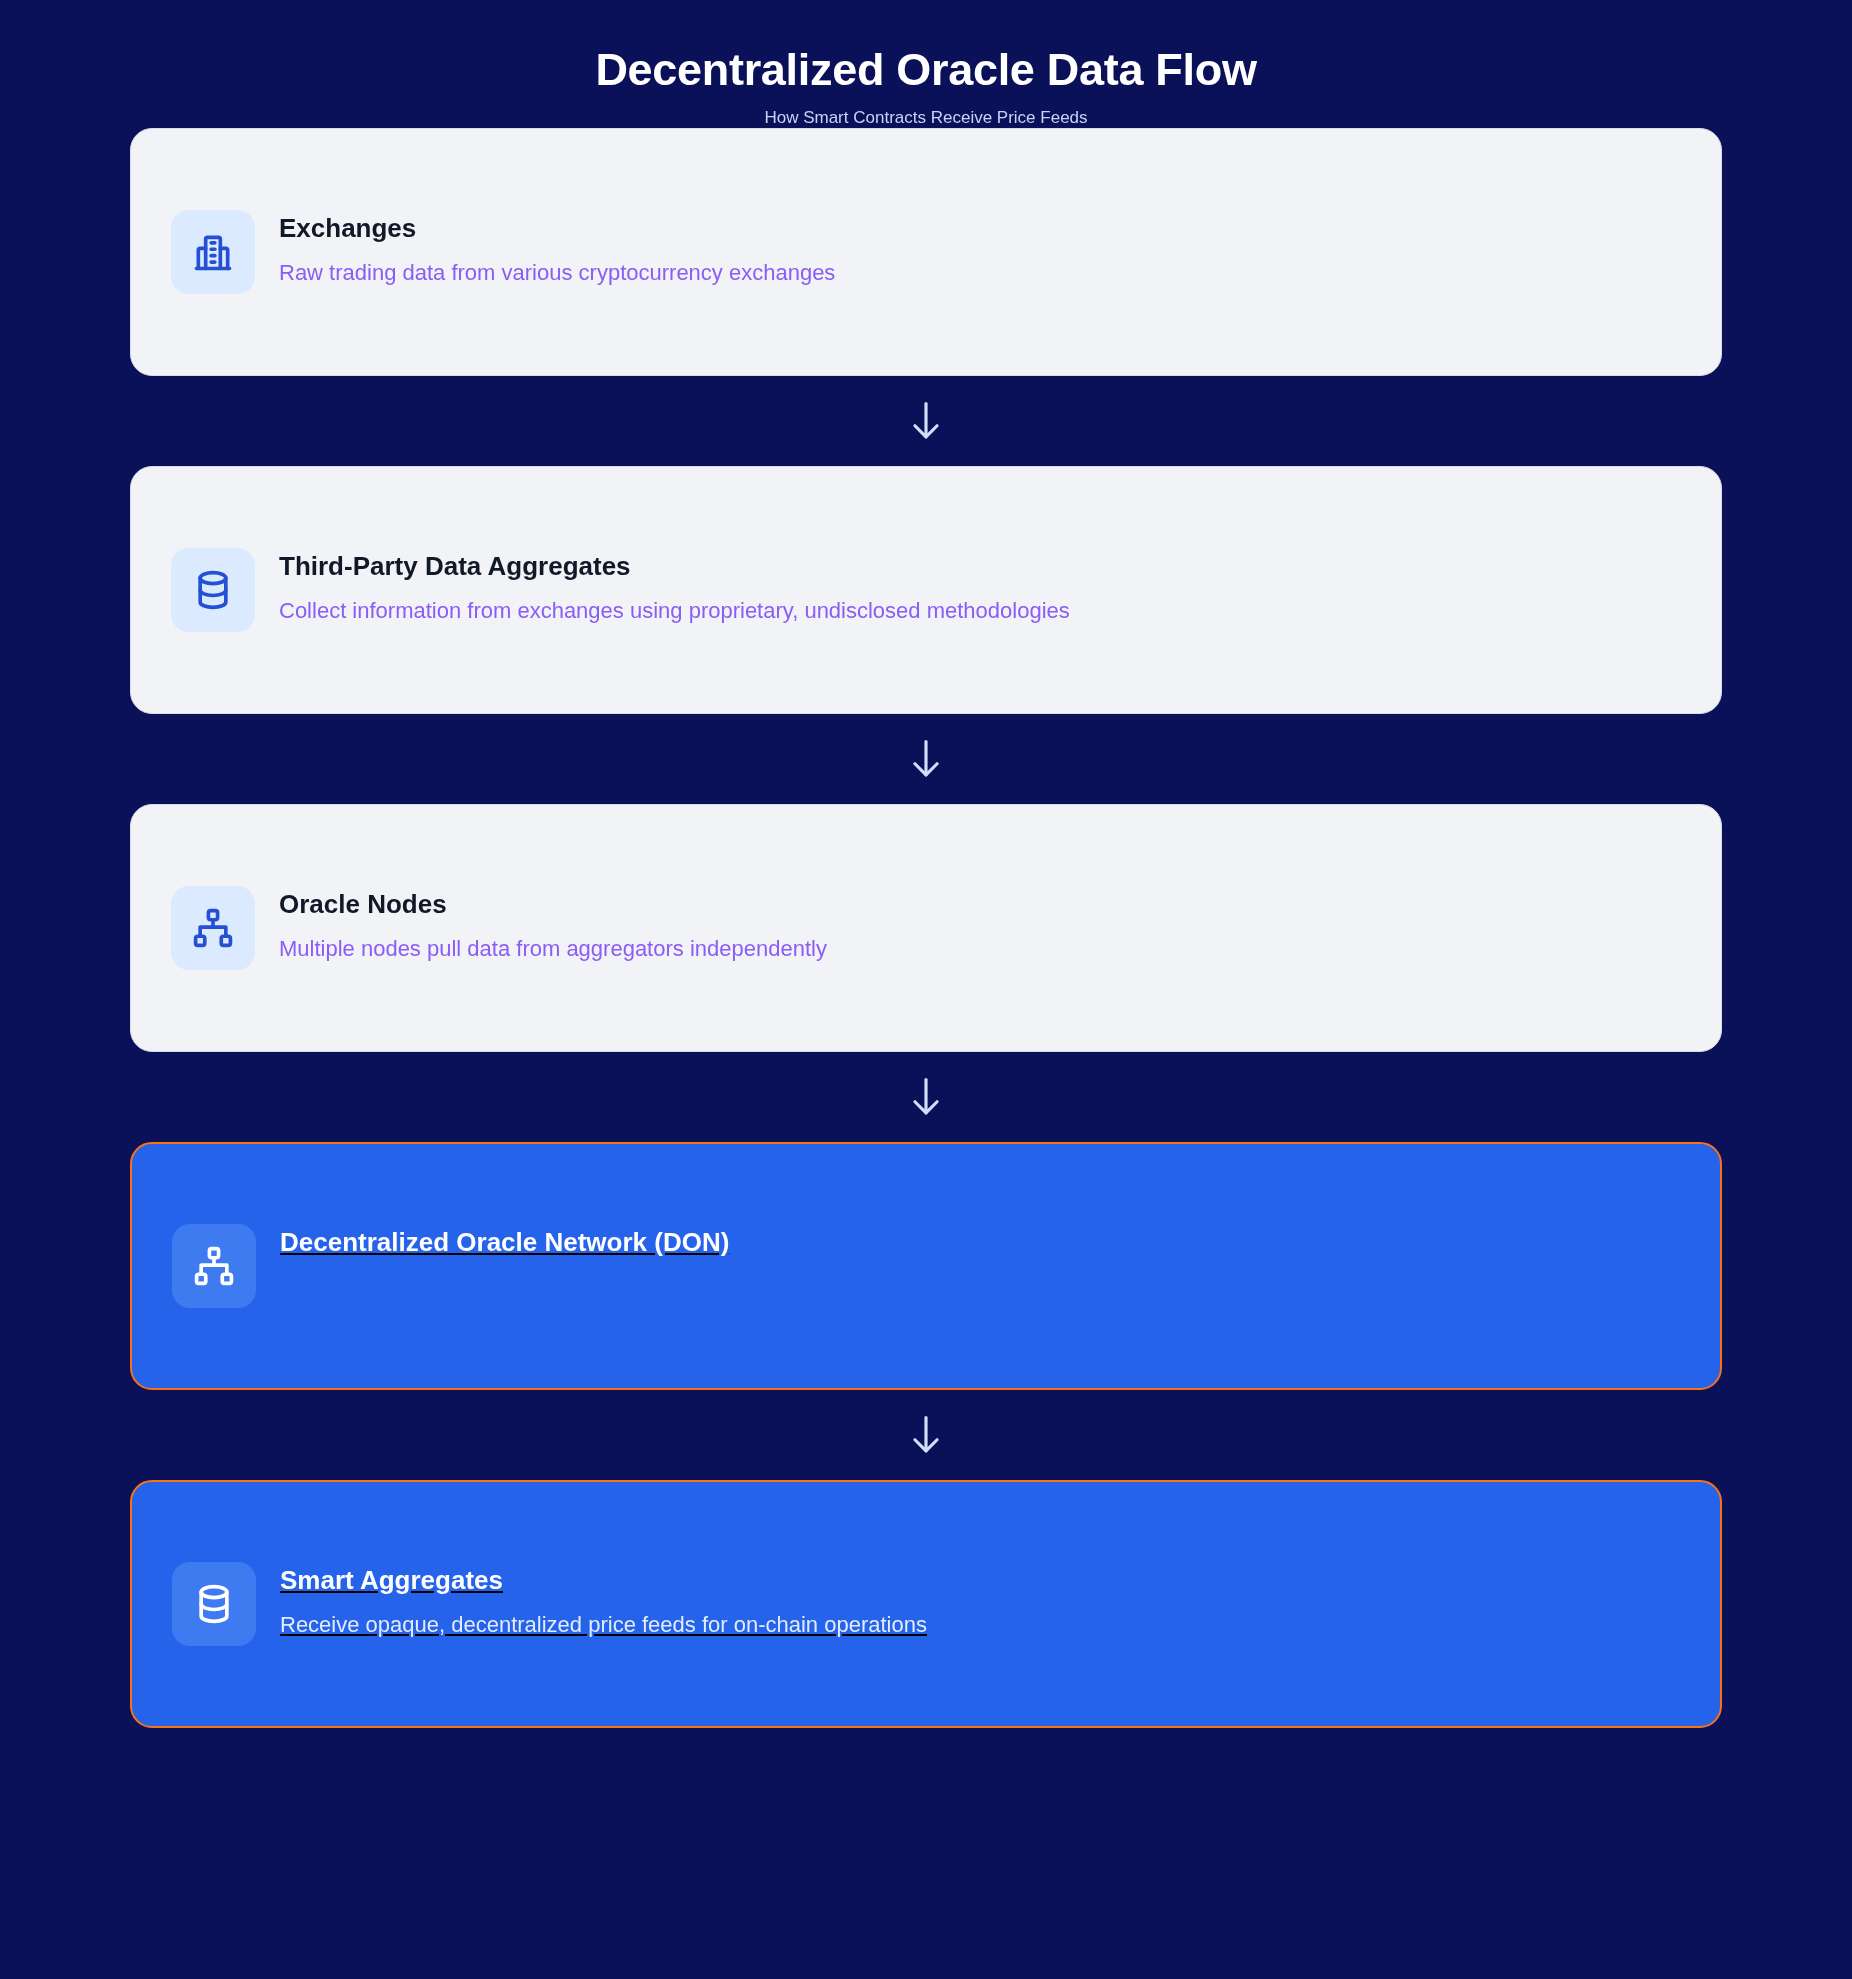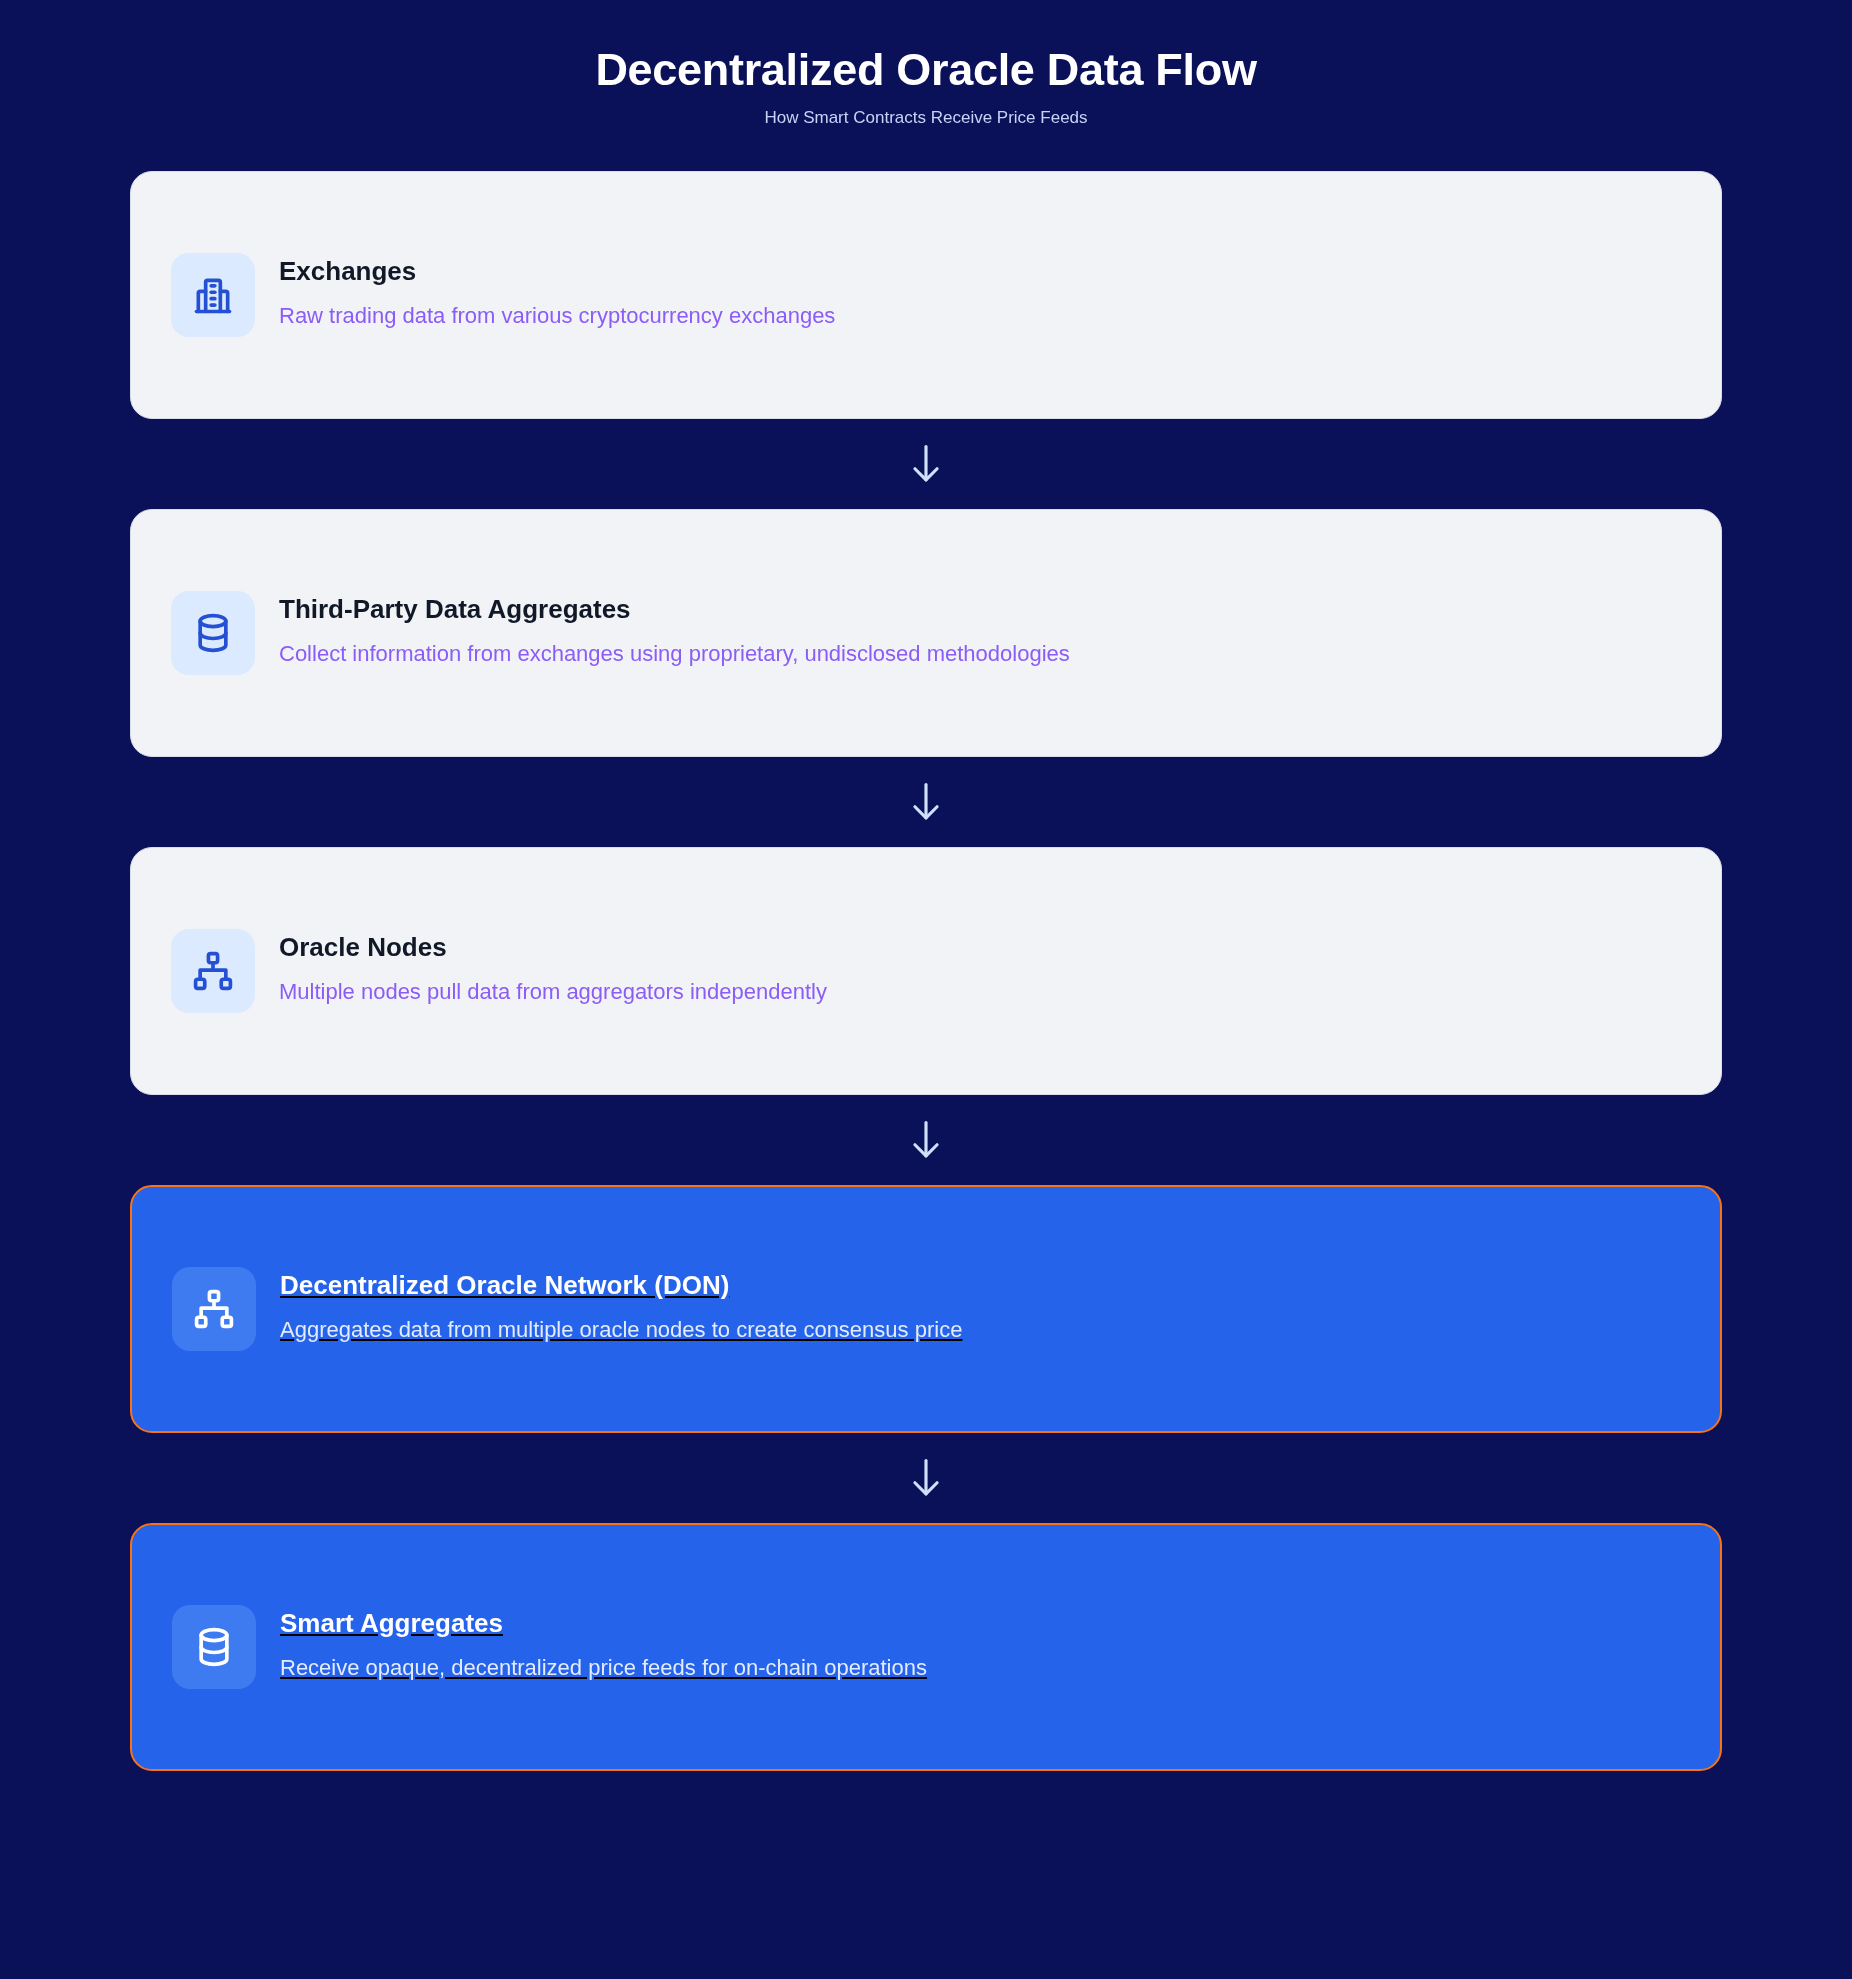--- a/index.html
+++ b/index.html
@@ -33,21 +33,20 @@
     margin: 0;
   }
   .subtitle {
     font-size: 17px;
     color: #c7d4f5;
     margin: 12px 0 0 0;
     line-height: 1.2;
     font-weight: normal;
   }
   .flow {
-    margin-top: 43px;
     padding: 0 130px;
     box-sizing: border-box;
   }
   .card {
     box-sizing: border-box;
     border-radius: 22px;
     display: flex;
     align-items: center;
     position: relative;
   }
@@ -229,21 +228,20 @@
           <svg viewBox="0 0 24 24" fill="none" stroke-width="2" stroke-linecap="round" stroke-linejoin="round">
             <rect x="9.5" y="2.5" width="5" height="5" rx="1.2"></rect>
             <rect x="2.5" y="16.5" width="5" height="5" rx="1.2"></rect>
             <rect x="16.5" y="16.5" width="5" height="5" rx="1.2"></rect>
             <path d="M12 7.5v4"></path>
             <path d="M5 16.5v-5h14v5"></path>
           </svg>
         </span>
         <div class="card-text">
           <div class="card-heading">Decentralized Oracle Network (DON)</div>
-          <div class="card-desc">Aggregates data from multiple oracle nodes to create consensus price</div>
         </div>
       </div>
     </div>
 
     <div class="arrow">
       <svg viewBox="0 0 24 28" fill="none" stroke-width="2" stroke-linecap="round" stroke-linejoin="round">
         <path d="M12 3v21"></path>
           <path d="M5 17l7 7 7-7"></path>
       </svg>
     </div>

